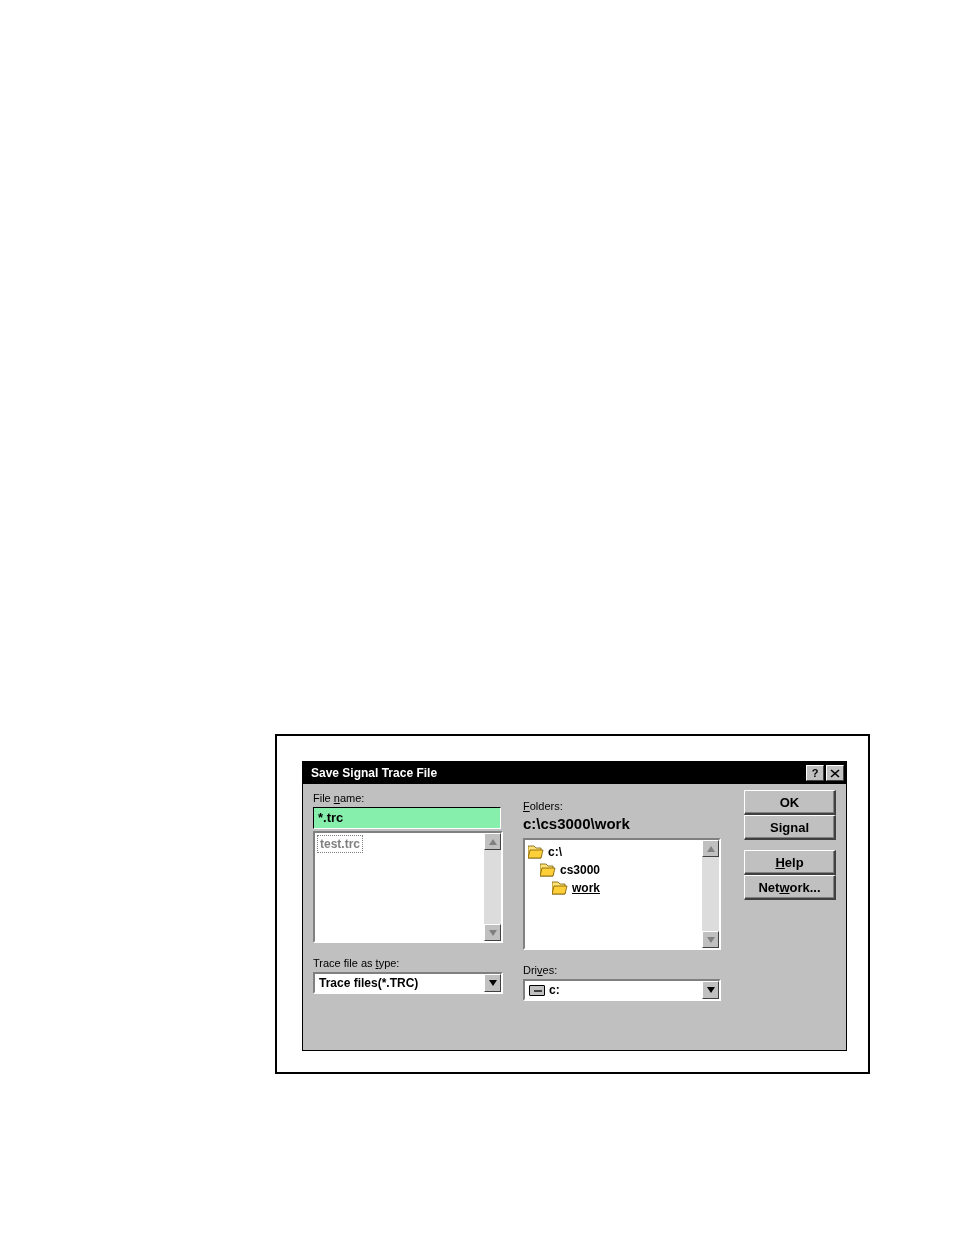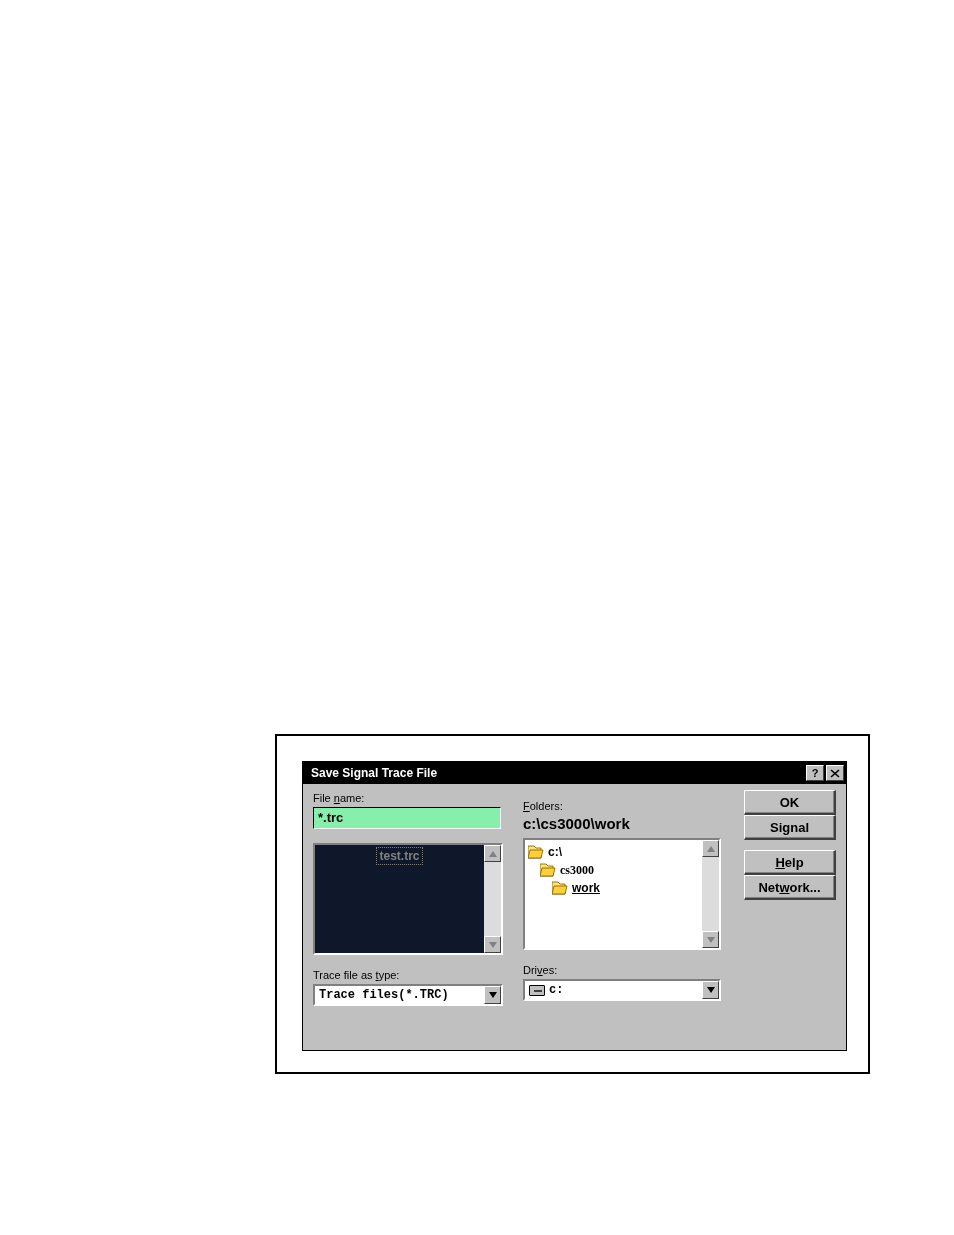--- a/index.html
+++ b/index.html
@@ -112,28 +112,27 @@
     border-left: 1px solid #000;
     border-right: 1px solid #fff;
     border-bottom: 1px solid #fff;
     padding: 2px 4px;
     font-size: 13px;
     font-weight: bold;
   }
   .listbox {
     width: 190px;
     height: 112px;
-    background: #0f172a;
+    background: #ffffff;
     border-top: 2px solid #808080;
     border-left: 2px solid #808080;
     border-right: 2px solid #fff;
     border-bottom: 2px solid #fff;
     display: flex;
-    margin-top: 14px;
-    text-align: center;
+    margin-top: 2px;
   }
   .list-content {
     flex: 1;
     padding: 2px;
     font-size: 12px;
     font-weight: bold;
     color: #808080;
     overflow: hidden;
   }
   .list-item {
@@ -188,21 +187,20 @@
     width: 190px;
     height: 22px;
     background: #fff;
     border-top: 2px solid #808080;
     border-left: 2px solid #808080;
     border-right: 2px solid #fff;
     border-bottom: 2px solid #fff;
     display: flex;
     align-items: center;
     margin-top: 2px;
-    font-family: Liberation Mono, monospace;
   }
   .combo-text {
     flex: 1;
     padding: 0 4px;
     font-size: 12px;
     font-weight: bold;
     display: flex;
     align-items: center;
     gap: 4px;
   }
@@ -322,21 +320,21 @@
           <div class="pathline">c:\cs3000\work</div>
           <div class="tree">
             <div class="tree-content">
               <div class="tree-row" style="padding-left:0px;">
                 <svg width="17" height="14" viewBox="0 0 17 14">
                   <path d="M0 3 L0 13 L13 13 L13 3 L8 3 L6 1 L0 1 Z" fill="#ffe27a" stroke="#7a5a00" stroke-width="0.8"></path>
                   <path d="M2 5 L15 5 L13 13 L0 13 Z" fill="#ffcf3a" stroke="#7a5a00" stroke-width="0.8"></path>
                 </svg>
                 <span>c:\</span>
               </div>
-              <div class="tree-row" style="padding-left:12px;font-family:Liberation Serif, serif;">
+              <div class="tree-row" style="padding-left:12px;">
                 <svg width="17" height="14" viewBox="0 0 17 14">
                   <path d="M0 3 L0 13 L13 13 L13 3 L8 3 L6 1 L0 1 Z" fill="#ffe27a" stroke="#7a5a00" stroke-width="0.8"></path>
                   <path d="M2 5 L15 5 L13 13 L0 13 Z" fill="#ffcf3a" stroke="#7a5a00" stroke-width="0.8"></path>
                 </svg>
                 <span>cs3000</span>
               </div>
               <div class="tree-row" style="padding-left:24px;text-decoration:underline;">
                 <svg width="17" height="14" viewBox="0 0 17 14">
                   <path d="M0 3 L0 13 L13 13 L13 3 L8 3 L6 1 L0 1 Z" fill="#ffe27a" stroke="#7a5a00" stroke-width="0.8"></path>
                   <path d="M2 5 L15 5 L13 13 L0 13 Z" fill="#ffcf3a" stroke="#7a5a00" stroke-width="0.8"></path>

